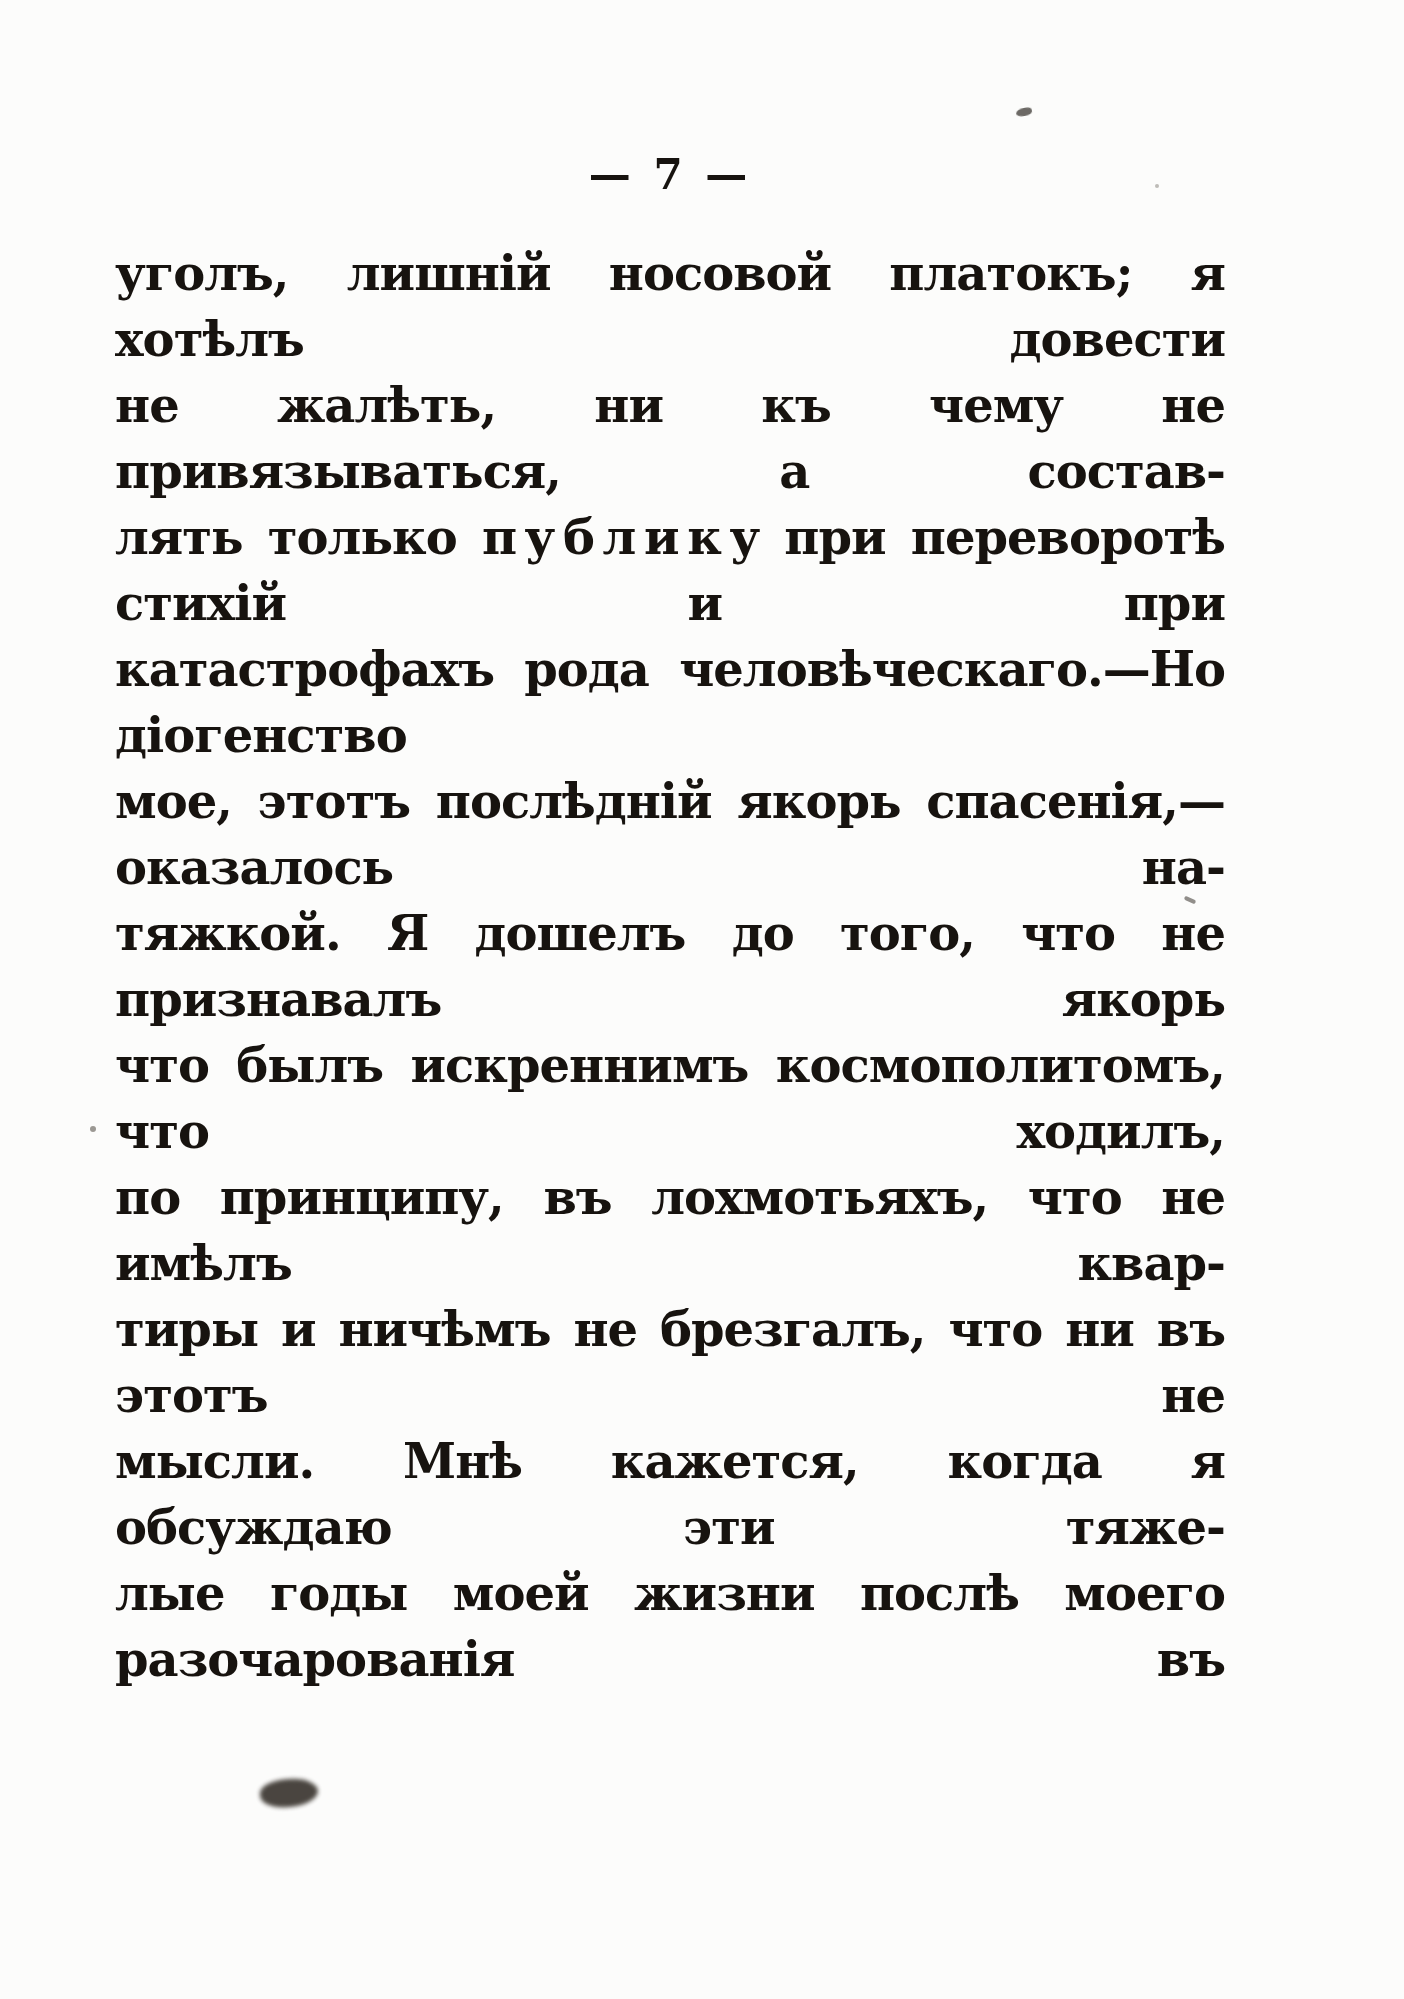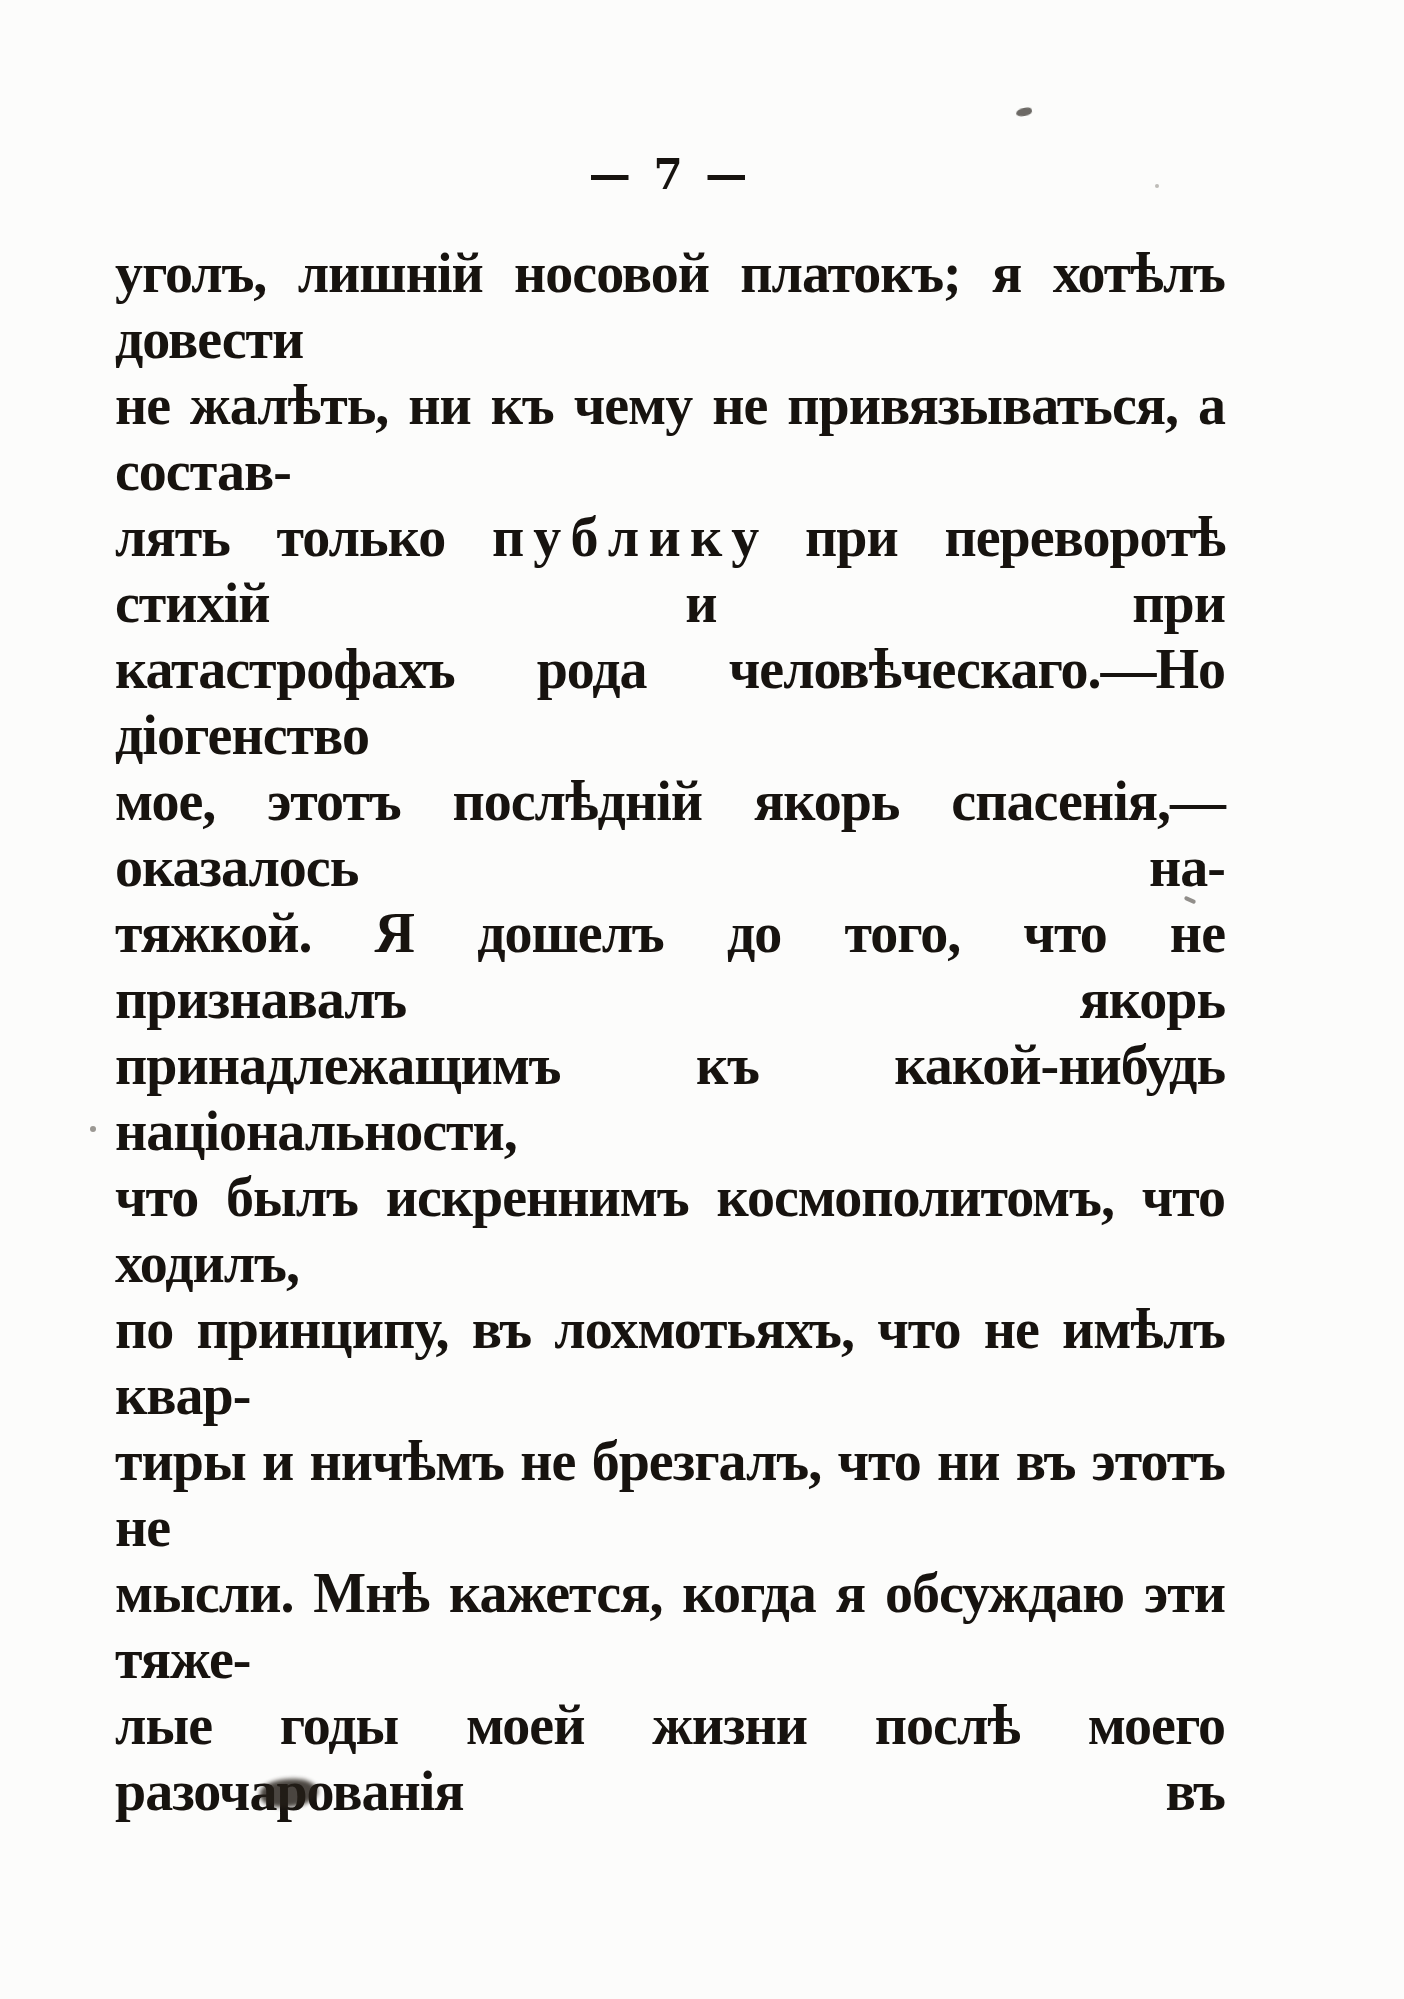--- a/index.html
+++ b/index.html
@@ -27,29 +27,28 @@
     letter-spacing: 4px;
     white-space: nowrap;
   }
   .text-block {
     position: absolute;
     top: 240px;
     left: 115px;
     width: 1110px;
   }
   .line {
-    font-size: 56px;
+    font-size: 48px;
     font-weight: bold;
     line-height: 66px;
     letter-spacing: -1px;
     text-align: justify;
     text-align-last: justify;
     word-spacing: 2px;
     white-space: normal;
-    font-family: Liberation Serif, serif;
   }
   
   .artifact {
     position: absolute;
     pointer-events: none;
   }
   .ink-smudge {
     left: 260px;
     top: 1779px;
     width: 58px;
@@ -107,21 +106,20 @@
 
   <div class="page-number">— 7 —</div>
 
   <div class="text-block">
     <div class="line">уголъ, лишній носовой платокъ; я хотѣлъ довести</div>
     <div class="line">не жалѣть, ни къ чему не привязываться, а состав-</div>
     <div class="line">лять только п у б л и к у при переворотѣ стихій и при</div>
     <div class="line">катастрофахъ рода человѣческаго.—Но діогенство</div>
     <div class="line">мое, этотъ послѣдній якорь спасенія,—оказалось на-</div>
     <div class="line">тяжкой. Я дошелъ до того, что не признавалъ якорь</div>
-    <div class="line">принадлежащимъ къ какой-нибудь національности,</div>
     <div class="line">что былъ искреннимъ космополитомъ, что ходилъ,</div>
     <div class="line">по принципу, въ лохмотьяхъ, что не имѣлъ квар-</div>
     <div class="line">тиры и ничѣмъ не брезгалъ, что ни въ этотъ не</div>
     <div class="line">мысли. Мнѣ кажется, когда я обсуждаю эти тяже-</div>
     <div class="line">лые годы моей жизни послѣ моего разочарованія въ</div>
 
   </div>
 
   <div class="artifact ink-smudge"></div>
   <div class="artifact speck-squiggle"></div>

